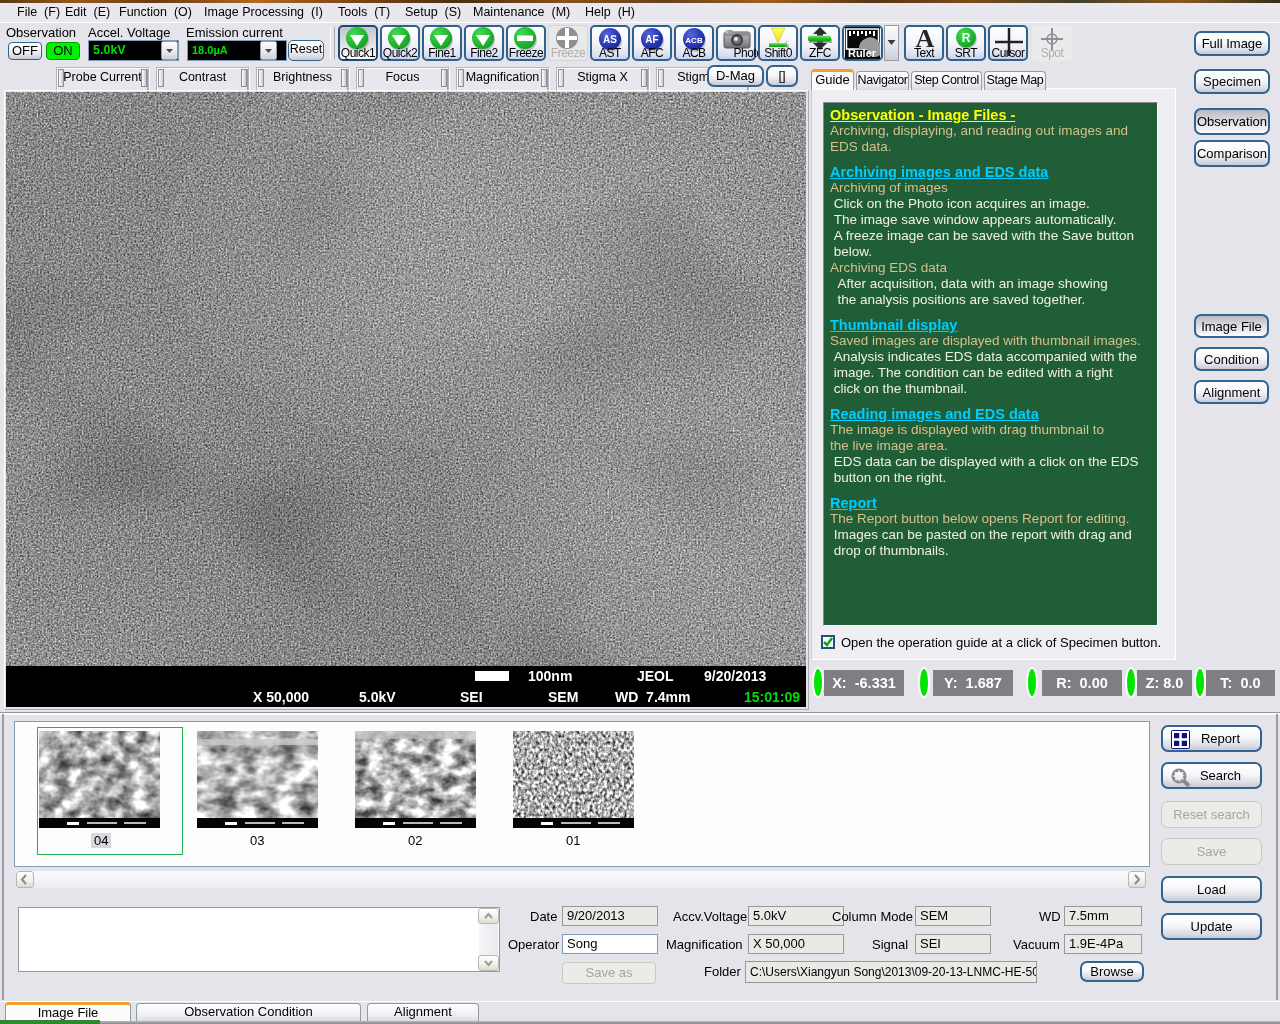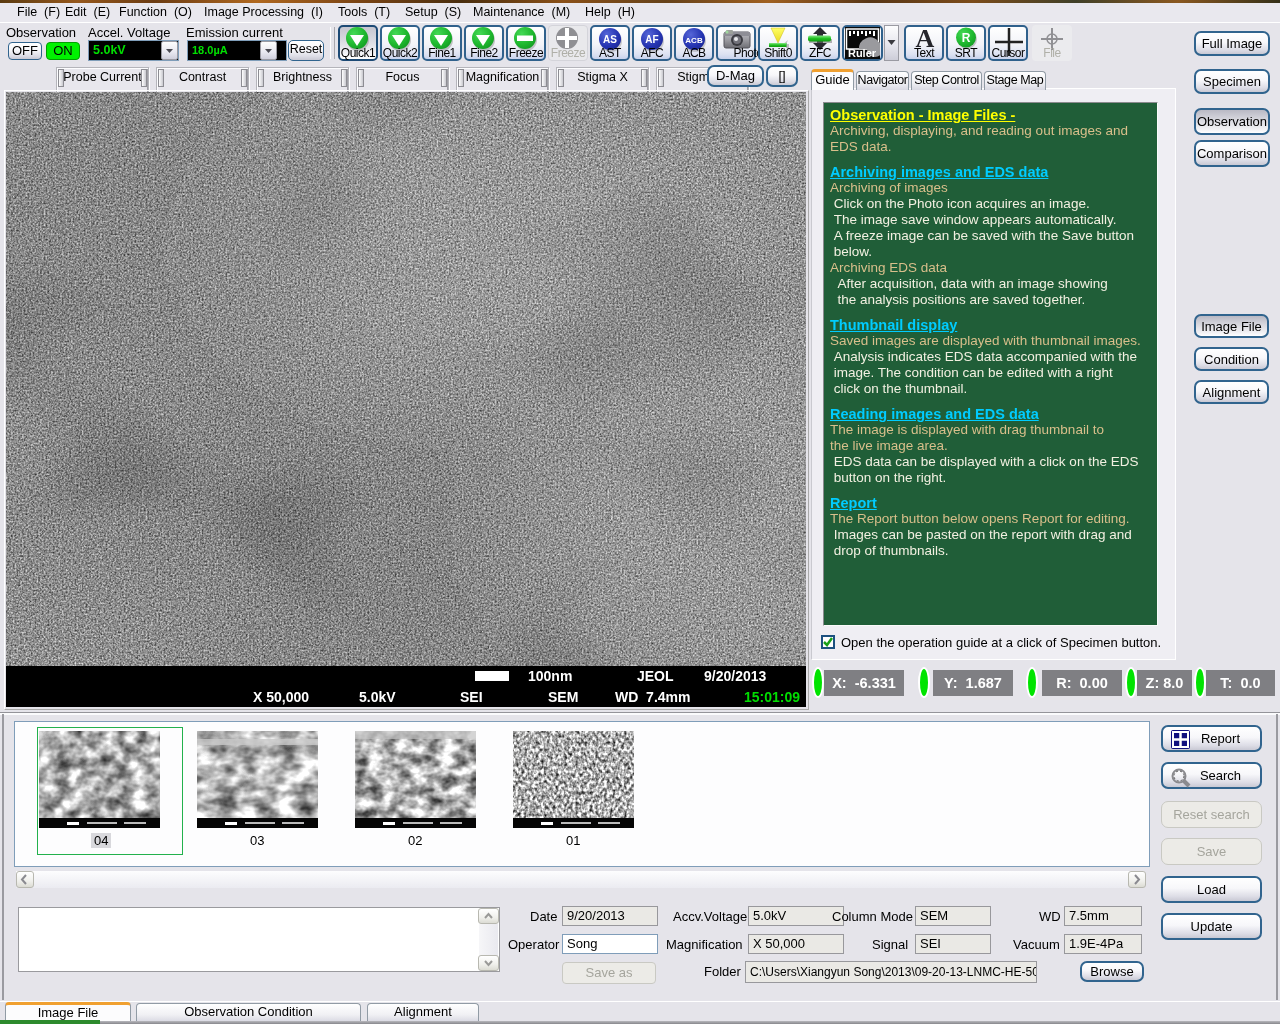--- a/index.html
+++ b/index.html
@@ -179,21 +179,21 @@
       <line x1="16" y1="2" x2="16" y2="30" stroke="#222" stroke-width="2.5"></line>
       <line x1="2" y1="16" x2="30" y2="16" stroke="#222" stroke-width="2.5"></line>
     </svg>
 <span class="tlabel" style="left:985px;top:46px;">Cursor</span>
 <div class="abs" style="left:1032px;top:25px;width:40px;height:36px;background:#ebebee;border-radius:4px;"></div>
 <svg class="abs" style="left:1039px;top:27px;" width="26" height="24">
       <line x1="13" y1="1" x2="13" y2="23" stroke="#909094" stroke-width="2"></line>
       <line x1="2" y1="12" x2="24" y2="12" stroke="#909094" stroke-width="2"></line>
       <circle cx="13" cy="12" r="5" fill="none" stroke="#909094" stroke-width="1.5"></circle>
     </svg>
-<span class="tlabel" style="left:1029px;top:46px;color:#b0b0a8;">File</span>
+<span class="tlabel" style="left:1029px;top:46px;color:#b0b0a8;">Spot</span>
 <div class="btn" style="left:1194px;top:31px;width:76px;height:25px;font-size:13px;line-height:21px;">Full Image</div>
 <div class="slider" style="left:8px;top:67px;width:93px;">Probe Current<i style="left:1px;"></i><i style="right:1px;"></i></div>
 <div class="slider" style="left:108px;top:67px;width:93px;">Contrast<i style="left:1px;"></i><i style="right:1px;"></i></div>
 <div class="slider" style="left:208px;top:67px;width:93px;">Brightness<i style="left:1px;"></i><i style="right:1px;"></i></div>
 <div class="slider" style="left:308px;top:67px;width:93px;">Focus<i style="left:1px;"></i><i style="right:1px;"></i></div>
 <div class="slider" style="left:408px;top:67px;width:93px;">Magnification<i style="left:1px;"></i><i style="right:1px;"></i></div>
 <div class="slider" style="left:508px;top:67px;width:93px;">Stigma X<i style="left:1px;"></i><i style="right:1px;"></i></div>
 <div class="slider" style="left:608px;top:67px;width:93px;">Stigma Y<i style="left:1px;"></i><i style="right:1px;"></i></div>
 <div class="btn" style="left:707px;top:65px;width:57px;height:22px;font-size:13px;line-height:18px;">D-Mag</div>
 <div class="btn" style="left:766px;top:65px;width:32px;height:22px;font-size:13px;line-height:18px;">[]</div>

